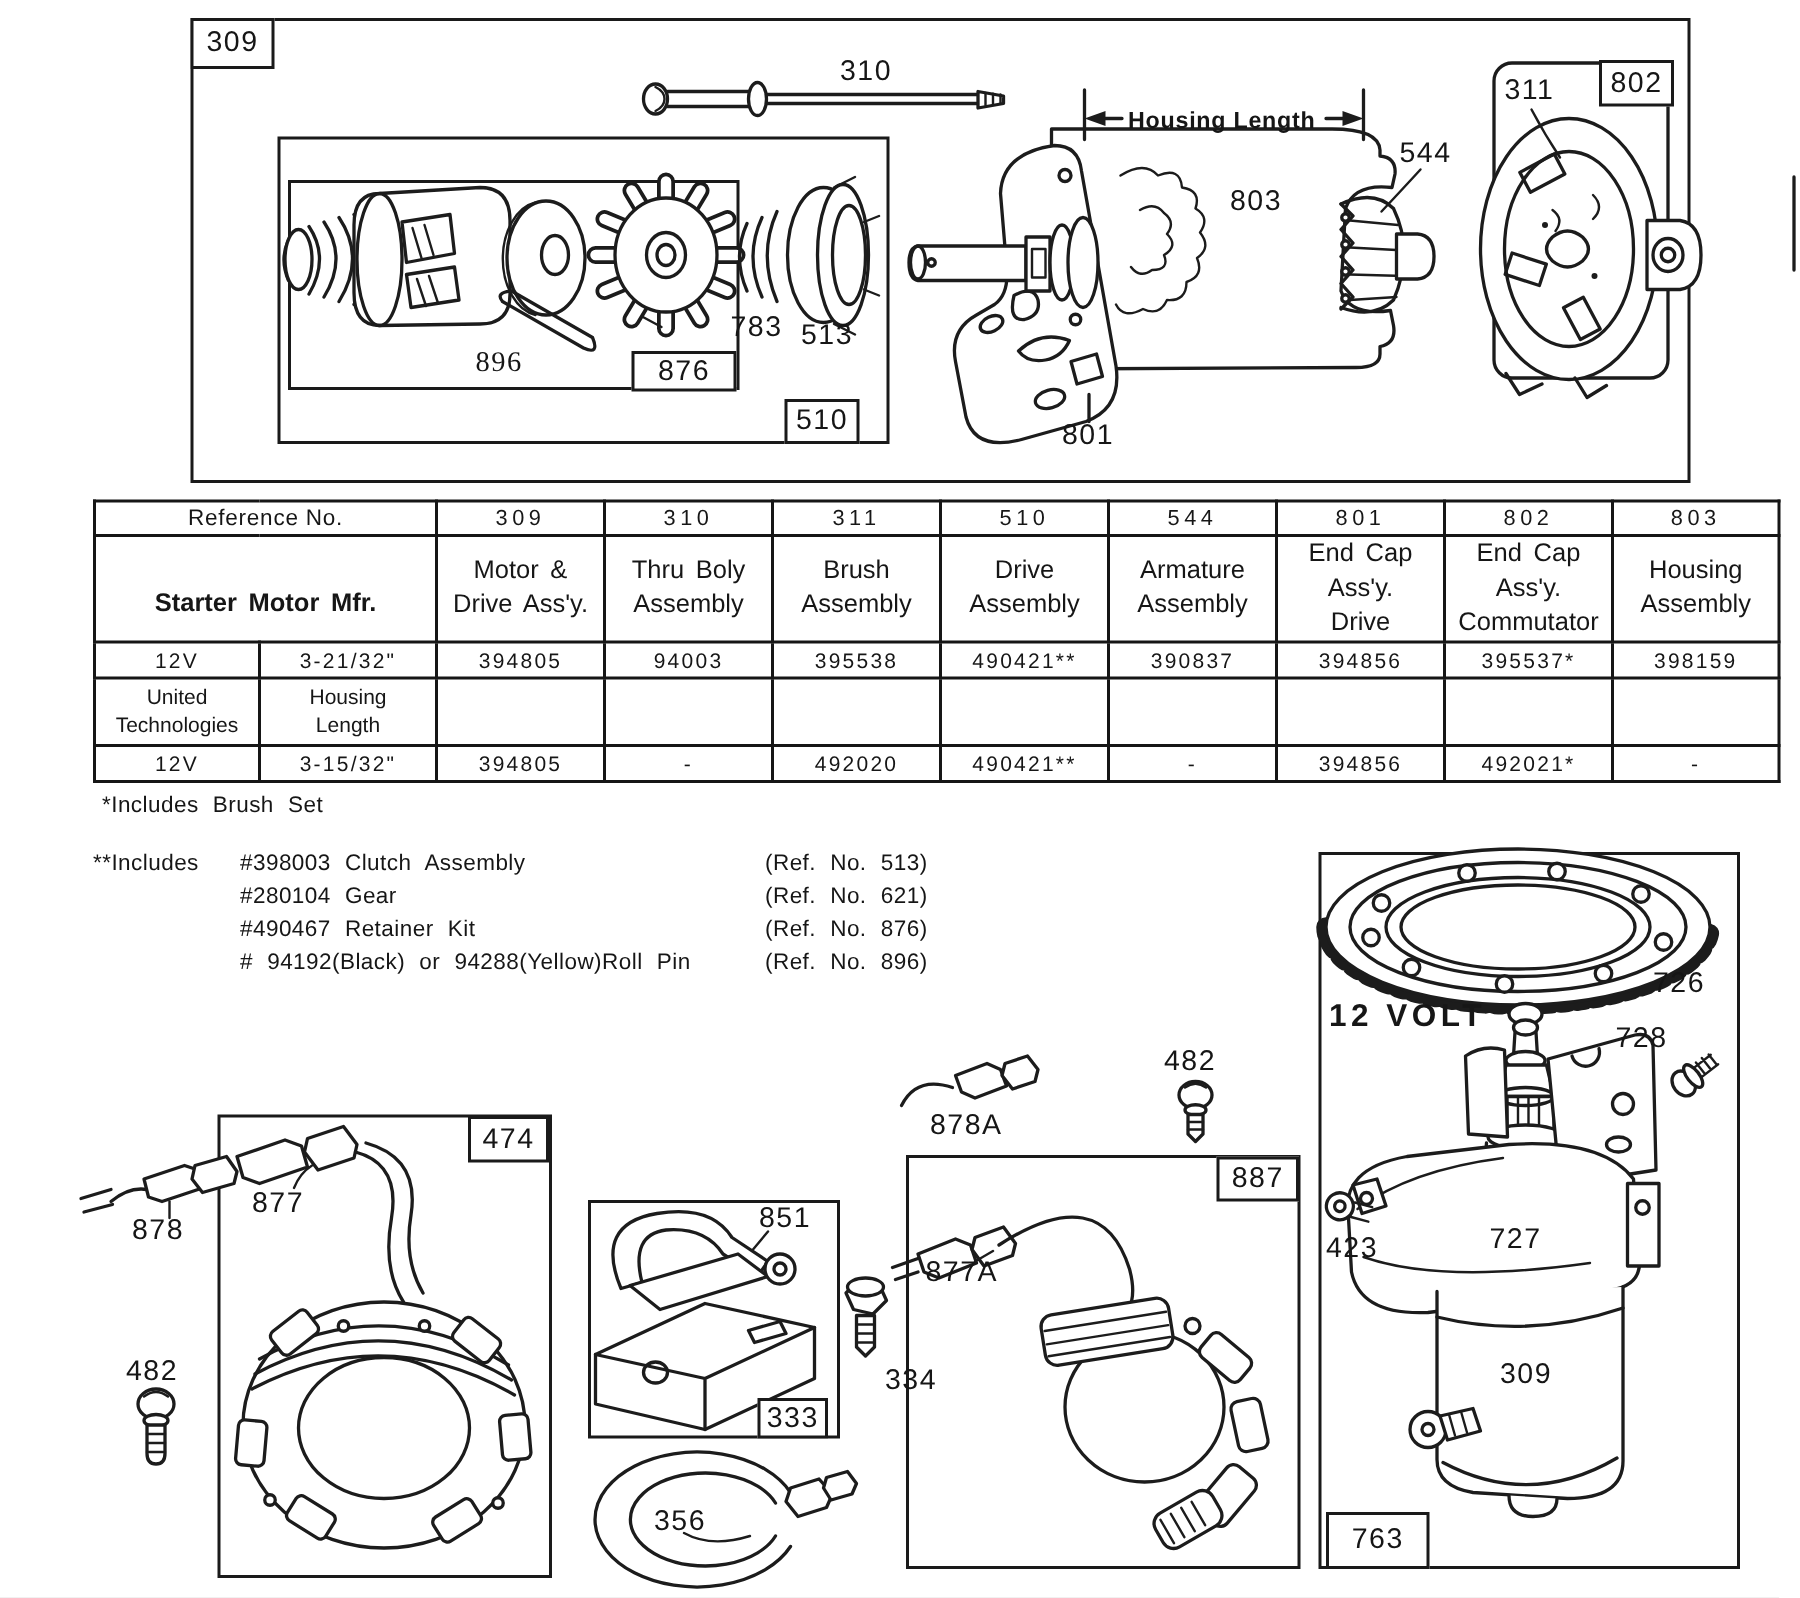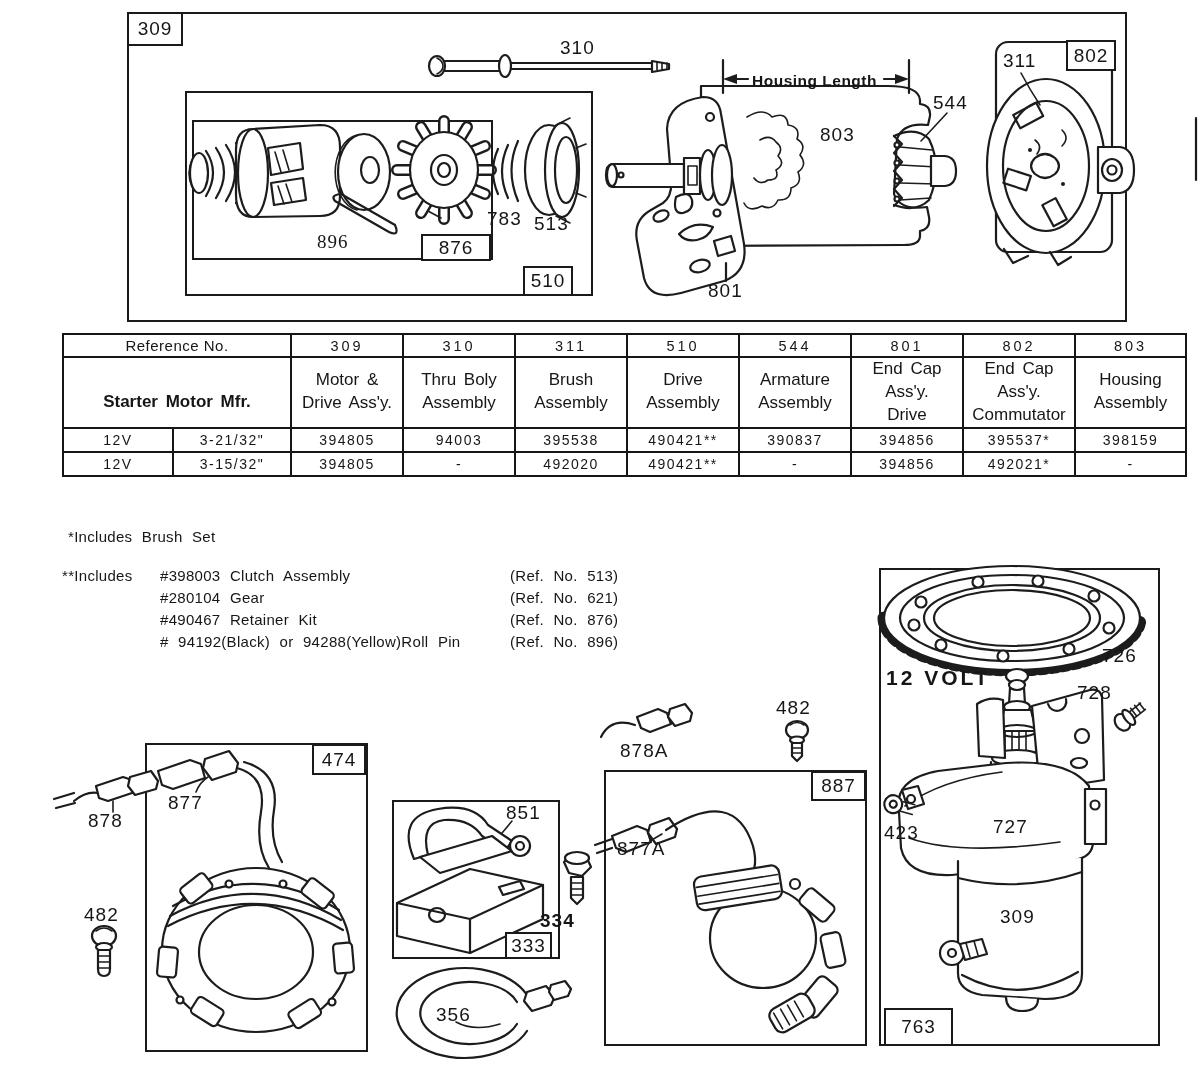--- a/index.html
+++ b/index.html
@@ -332,21 +332,21 @@
   <div class="cl" style="left:1003px;top:50px;">311</div>
   <div class="cl" style="left:317px;top:231px;font-family:Liberation Serif, serif;">896</div>
   <div class="cl" style="left:443px;top:208px;margin-left:44px;">783</div>
   <div class="cl" style="left:534px;top:213px;">513</div>
 
   <div class="cl" style="left:88px;top:810px;">878</div>
   <div class="cl" style="left:84px;top:904px;">482</div>
   <div class="cl" style="left:168px;top:792px;">877</div>
   <div class="cl" style="left:620px;top:740px;">878A</div>
   <div class="cl" style="left:506px;top:802px;">851</div>
-  <div class="cl" style="left:540px;top:910px;font-weight:bold;">334</div>
+  <div class="cl" style="left:590px;top:910px;">334</div>
   <div class="cl" style="left:436px;top:1004px;">356</div>
   <div class="cl" style="left:617px;top:838px;">877A</div>
   <div class="cl" style="left:776px;top:697px;">482</div>
   <div class="cl" style="left:1102px;top:645px;">726</div>
   <div class="cl volt" style="left:886px;top:666px;">12 VOLT</div>
   <div class="cl" style="left:1077px;top:682px;">728</div>
   <div class="cl" style="left:884px;top:822px;">423</div>
   <div class="cl" style="left:993px;top:816px;">727</div>
   <div class="cl" style="left:1000px;top:906px;">309</div>
 
@@ -415,20 +415,38 @@
       <td>3-21/32"</td>
       <td>394805</td>
       <td>94003</td>
       <td>395538</td>
       <td>490421**</td>
       <td>390837</td>
       <td>394856</td>
       <td>395537*</td>
       <td>398159</td>
     </tr>
+    <tr class="r5">
+      <td>
+            <span>United</span>
+            <span>Technologies</span>
+          </td>
+      <td>
+            <span>Housing</span>
+            <span>Length</span>
+          </td>
+      <td></td>
+      <td></td>
+      <td></td>
+      <td></td>
+      <td></td>
+      <td></td>
+      <td></td>
+      <td></td>
+    </tr>
     <tr class="r6">
       <td>12V</td>
       <td>3-15/32"</td>
       <td>394805</td>
       <td>-</td>
       <td>492020</td>
       <td>490421**</td>
       <td>-</td>
       <td>394856</td>
       <td>492021*</td>

